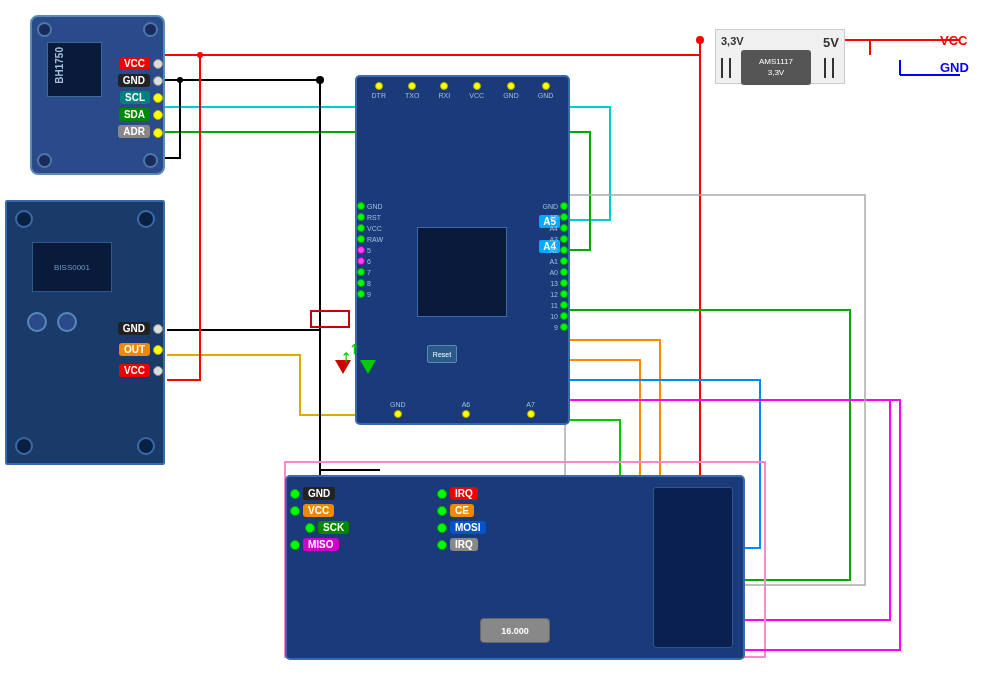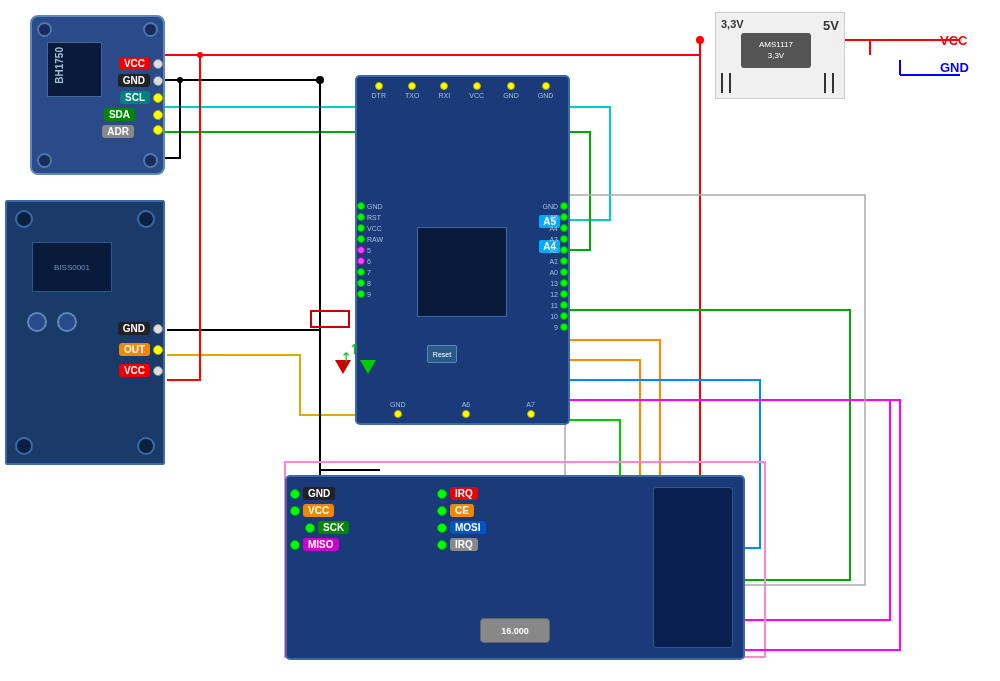--- a/index.html
+++ b/index.html
@@ -138,26 +138,26 @@
       <div style="display:flex; align-items:center; justify-content:flex-end; margin-bottom:4px; gap:3px;">
         <span class="comp-label lbl-black" style="font-size:10px; padding:1px 5px;">GND</span>
         <div style="width:10px; height:10px; border-radius:50%; background:#ddd; border:1px solid #888;"></div>
       </div>
 
       <div style="display:flex; align-items:center; justify-content:flex-end; margin-bottom:4px; gap:3px;">
         <span class="comp-label" style="font-size:10px; padding:1px 5px; background:#008080;">SCL</span>
         <div style="width:10px; height:10px; border-radius:50%; background:#ffff00; border:1px solid #aaaa00;"></div>
       </div>
 
-      <div style="display:flex; align-items:center; justify-content:flex-end; margin-bottom:4px; gap:18px;">
+      <div style="display:flex; align-items:center; justify-content:flex-end; margin-bottom:4px; gap:3px;">
         <span class="comp-label lbl-green" style="font-size:10px; padding:1px 5px;">SDA</span>
         <div style="width:10px; height:10px; border-radius:50%; background:#ffff00; border:1px solid #aaaa00;"></div>
       </div>
 
-      <div style="display:flex; align-items:flex-start; justify-content:flex-end; margin-bottom:4px; gap:19px;">
+      <div style="display:flex; align-items:flex-end; justify-content:flex-end; margin-bottom:4px; gap:3px;">
         <span class="comp-label lbl-gray" style="font-size:10px; padding:1px 5px;">ADR</span>
         <div style="width:10px; height:10px; border-radius:50%; background:#ffff00; border:1px solid #aaaa00;"></div>
       </div>
     </div>
   </div>
 
   <div style="position:absolute; top:200px; left:5px; width:160px; height:265px; background:#1a3a6a; border:2px solid #3a6aaa; border-radius:2px; overflow:hidden;">
 
     <div style="position:absolute; top:8px; left:8px; width:18px; height:18px; border-radius:50%; background:#0a2040; border:2px solid #3a6aaa;"></div>
     <div style="position:absolute; top:8px; right:8px; width:18px; height:18px; border-radius:50%; background:#0a2040; border:2px solid #3a6aaa;"></div>
@@ -378,21 +378,21 @@
       </div>
 
       <div style="display:flex; align-items:center; gap:3px;">
         <div style="width:10px; height:10px; border-radius:50%; background:#00ff00; border:1px solid #00aa00;"></div>
         <span class="comp-label lbl-gray" style="font-size:10px; padding:1px 5px;">IRQ</span>
       </div>
     </div>
 
   </div>
 
-  <div style="position:absolute; top:12px; left:715px; width:130px; height:87px; background:#f0f0f0; border:1px solid #ccc;">
+  <div style="position:absolute; top:29px; left:715px; width:130px; height:55px; background:#f0f0f0; border:1px solid #ccc;">
     
     <div style="position:absolute; top:5px; left:5px; font-size:11px; font-weight:bold; color:#333;">3,3V</div>
     
     <div style="position:absolute; top:5px; right:5px; font-size:13px; font-weight:bold; color:#333;">5V</div>
     
     <div style="position:absolute; top:20px; left:25px; width:70px; height:35px; background:#555; border-radius:3px; display:flex; align-items:center; justify-content:center;">
       <span style="font-size:8px; color:#fff; text-align:center; line-height:1.3;">AMS1117<br>3,3V</span>
     </div>
     
     <div style="position:absolute; bottom:5px; left:5px; width:10px; height:20px; border-left:2px solid #333; border-right:2px solid #333;"></div>

